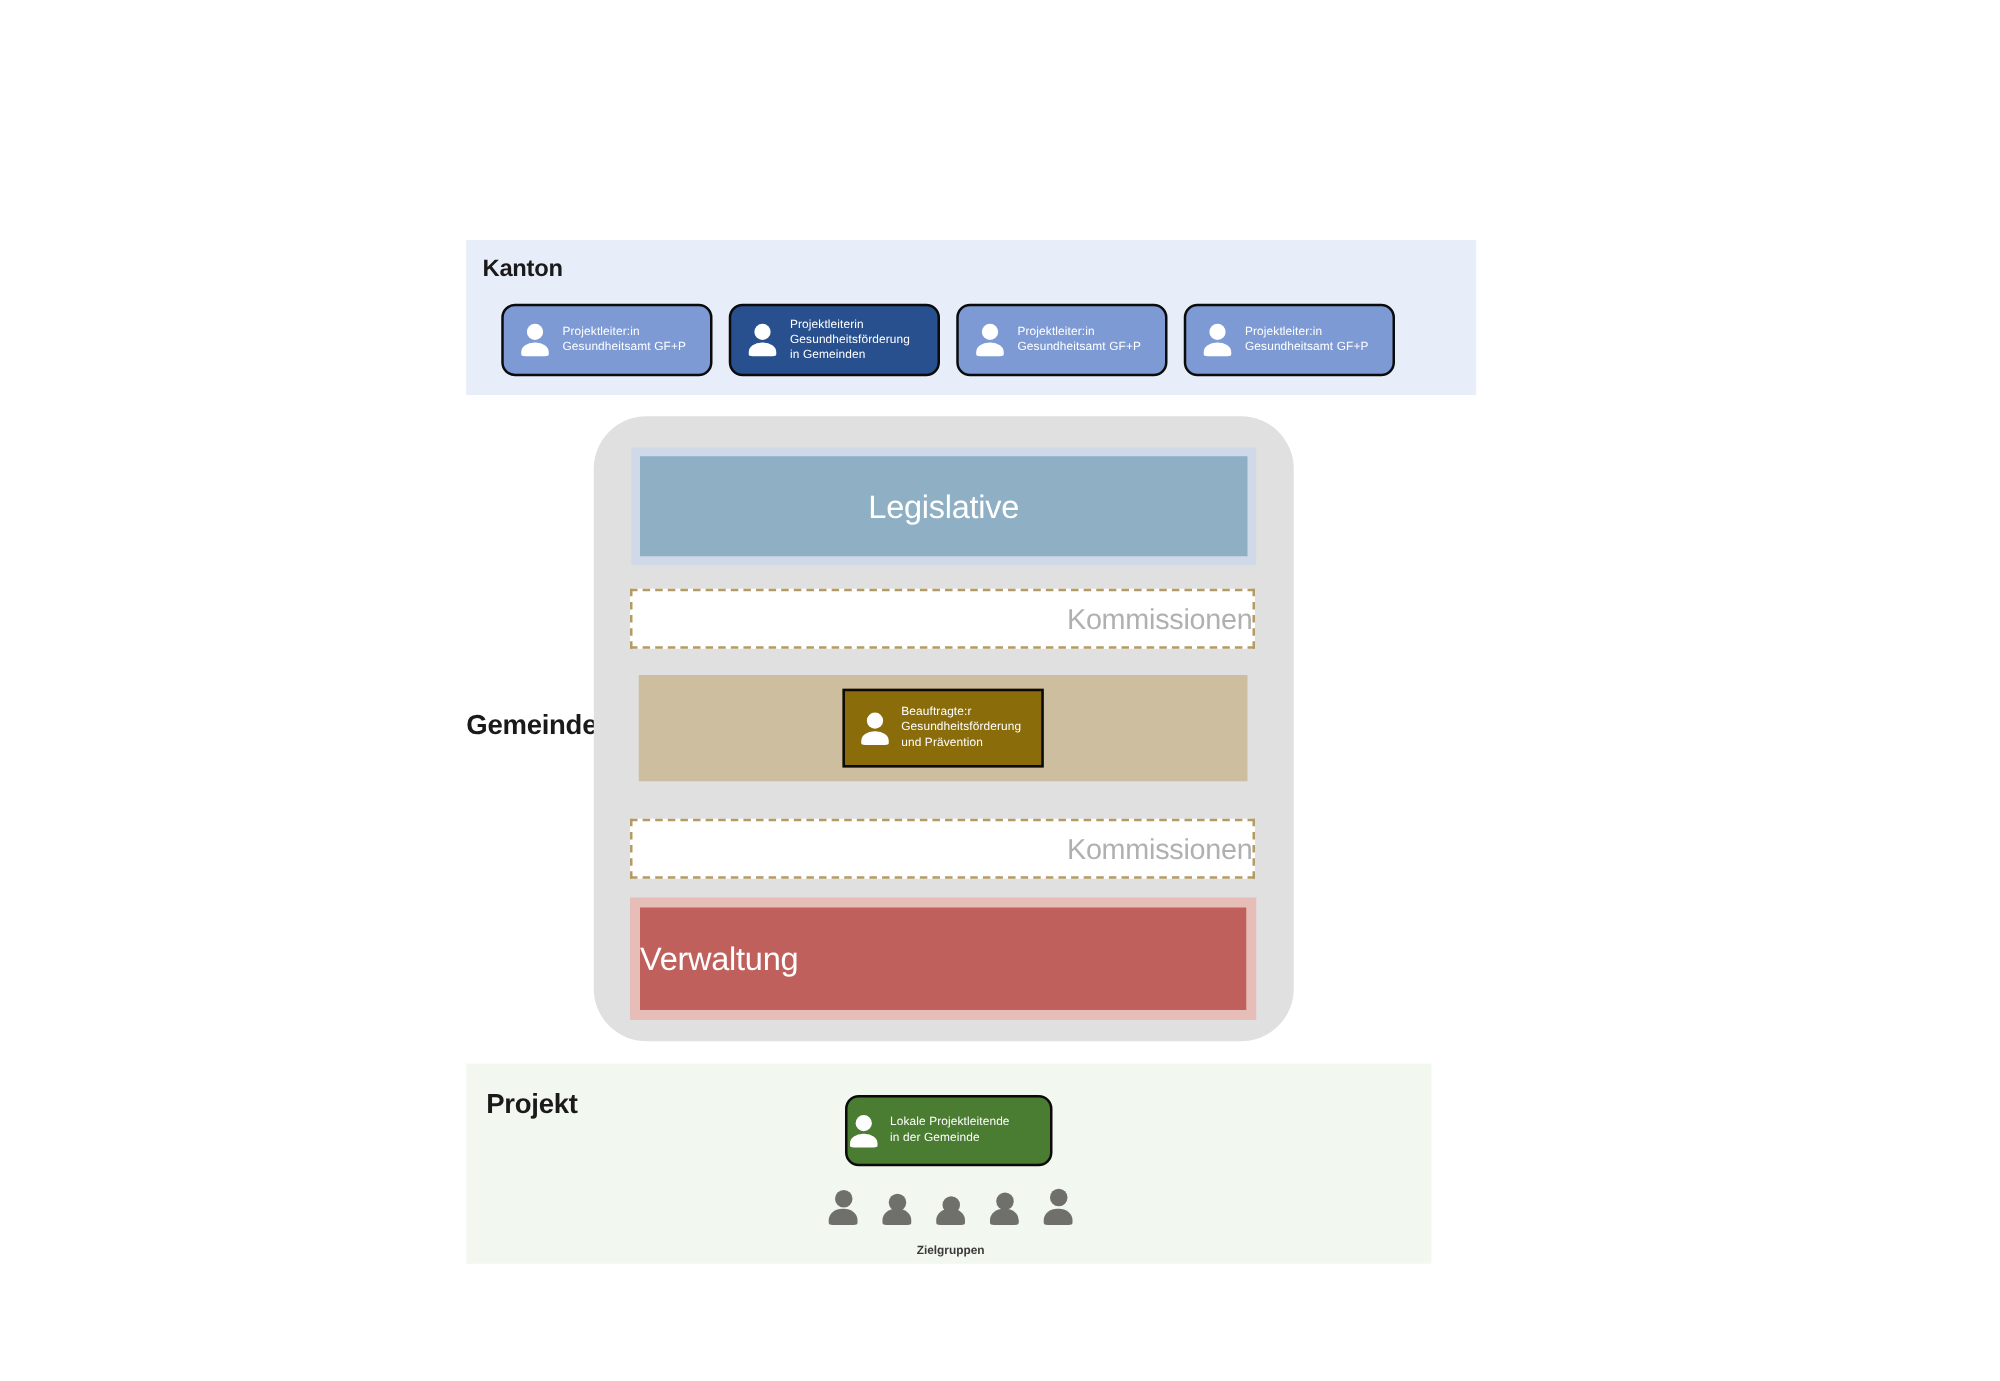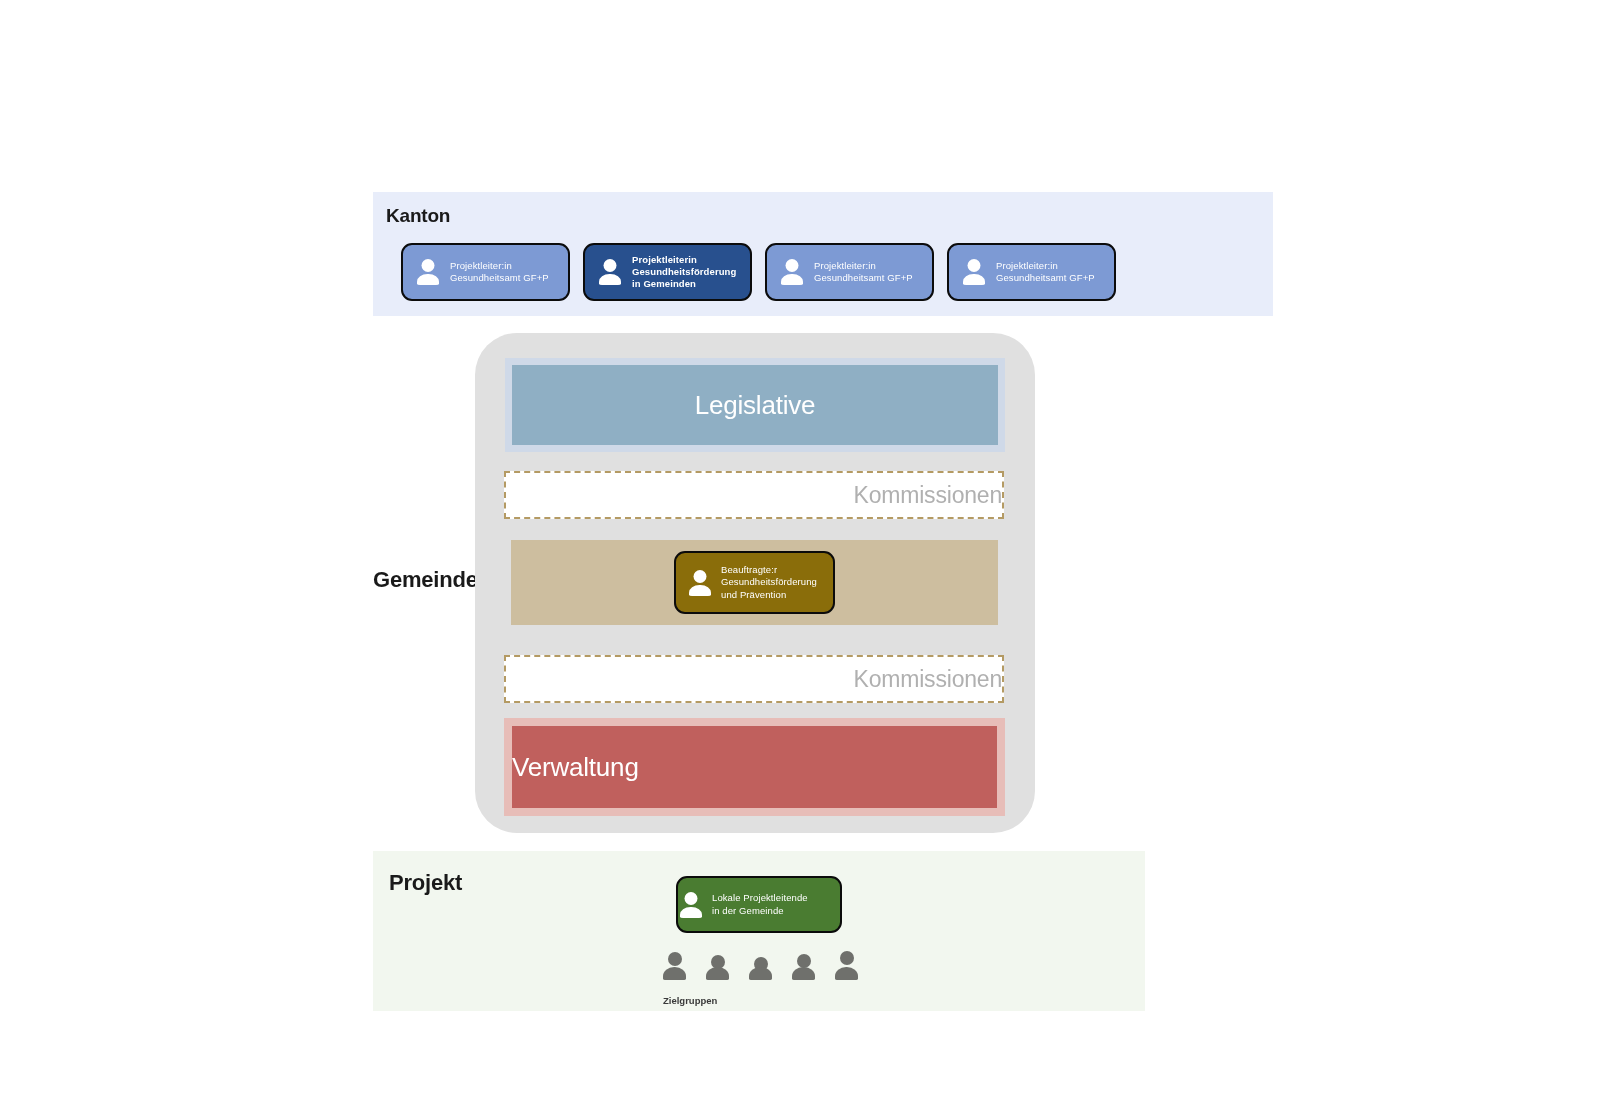--- a/index.html
+++ b/index.html
@@ -13,21 +13,21 @@
     position: relative;
     font-family: "Liberation Sans", sans-serif;
     overflow: hidden;
   }
 
   
   #kanton-band {
     position: absolute;
     left: 373px;
     top: 192px;
-    width: 900px;
+    width: 808px;
     height: 124px;
     background: #e8edfa;
   }
   #kanton-title {
     position: absolute;
     left: 13px;
     top: 13px;
     font-size: 19px;
     font-weight: bold;
     color: #1a1a1a;
@@ -46,21 +46,21 @@
     height: 58px;
     border-radius: 11px;
     border: 2px solid #0b0b0b;
     display: flex;
     align-items: center;
     padding-left: 14px;
     box-sizing: border-box;
     gap: 11px;
   }
   .kanton-card.light { background: #7d9ad4; }
-  .kanton-card.dark  { background: #28508e; font-weight: bold; }
+  .kanton-card.dark  { background: #28508e; }
   .kanton-card .card-text {
     font-size: 9.5px;
     line-height: 12.3px;
     color: #ffffff;
     white-space: pre-line;
     letter-spacing: 0.1px;
   }
 
   
   .person {
@@ -160,21 +160,21 @@
     background: #cdbe9f;
     display: flex;
     align-items: center;
     justify-content: center;
   }
   #beauftragte-card {
     width: 161px;
     height: 63px;
     background: #8a6d0a;
     border: 2px solid #0b0b0b;
-    border-radius: 11px;
+    border-radius: 0;
     box-sizing: border-box;
     display: flex;
     align-items: center;
     padding-left: 13px;
     gap: 10px;
   }
   #beauftragte-card .card-text {
     font-size: 9.5px;
     line-height: 12.3px;
     color: #ffffff;
@@ -255,20 +255,21 @@
     width: 195px;
     display: flex;
     align-items: flex-end;
     justify-content: space-between;
   }
   #zielgruppen-label {
     position: absolute;
     left: 290px;
     top: 144px;
     width: 195px;
+    text-align: center;
     font-size: 9.5px;
     font-weight: bold;
     color: #3a3a3a;
   }
 </style>
 </head>
 <body>
 
 <div id="kanton-band">
   <div id="kanton-title">Kanton</div>

